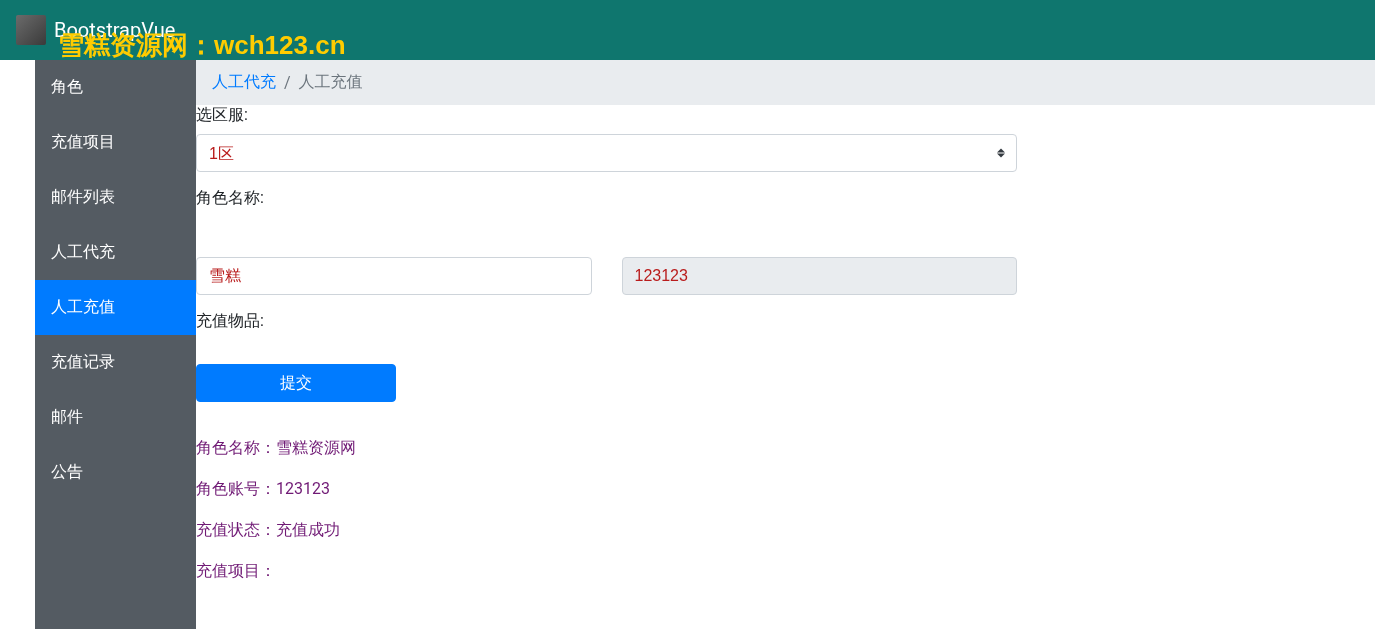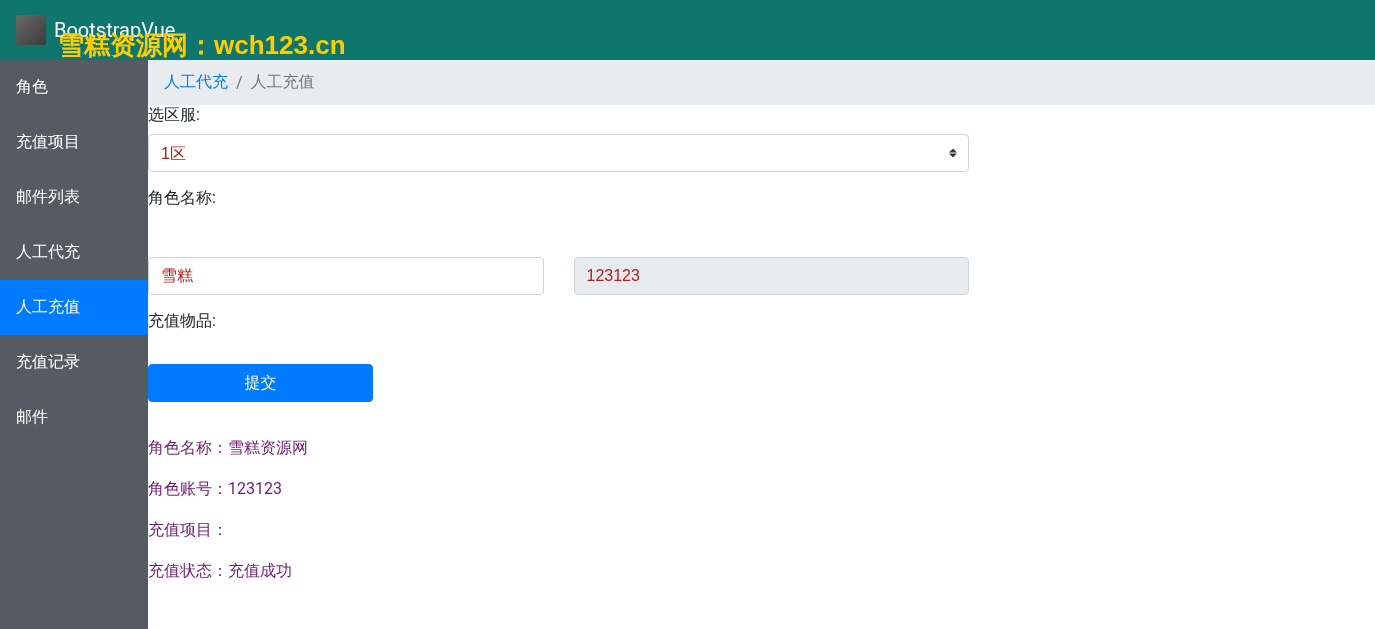--- a/index.html
+++ b/index.html
@@ -46,23 +46,24 @@
       color: #ffcc00;
       z-index: 100;
       pointer-events: none;
       font-family: "Microsoft YaHei", sans-serif;
     }
     .layout {
       display: flex;
       height: calc(100% - 60px);
     }
     .sidebar {
-      width: 148px;
+      width: 161px;
       background-color: #545b62;
       flex-shrink: 0;
+      margin-left: 35px;
     }
     .sidebar-item {
       padding: 17px 16px;
       color: #fff;
       font-size: 16px;
       cursor: pointer;
     }
     .sidebar-item.active {
       background-color: #007bff;
       color: #fff;
@@ -160,21 +161,21 @@
       background-color: #e9ecef;
     }
     .btn-primary {
       background-color: #007bff;
       border: 1px solid #007bff;
       color: #fff;
       padding: 7px 16px;
       font-size: 16px;
       border-radius: 4px;
       cursor: pointer;
-      width: 225px;
+      width: 200px;
       height: 38px;
       margin-top: 16px;
       margin-bottom: 16px;
     }
     .info-line {
       font-size: 16px;
       margin-top: 20px;
       color: #701a75;
     }
     .field-width {
@@ -196,20 +197,21 @@
   <div class="sidebar">
     <div class="sidebar-item"><span>角色</span></div>
     <div class="sidebar-item"><span>充值项目</span></div>
     <div class="sidebar-item"><span>邮件列表</span></div>
     <div style="height:0"></div>
     <div class="sidebar-item"><span>人工代充</span></div>
     <div class="sidebar-item active"><span>人工充值</span></div>
     <div class="sidebar-item"><span>充值记录</span></div>
     <div style="height:0"></div>
     <div class="sidebar-item"><span>邮件</span></div>
+    <div class="sidebar-item"><span>公告</span></div>
   </div>
 
   <div class="main">
     <div class="breadcrumb">
       <a href="#">人工代充</a>
       <span class="sep">/</span>
       <span class="current">人工充值</span>
     </div>
 
     <div class="content">
@@ -245,21 +247,21 @@
 
       <button class="btn-primary">提交</button>
 
       <div class="info-line">
         <span>角色名称：</span><span>雪糕资源网</span>
       </div>
       <div class="info-line">
         <span>角色账号：</span><span>123123</span>
       </div>
       <div class="info-line">
+        <span>充值状态：</span><span>充值成功</span>
+      </div>
+      <div class="info-line">
         <span>充值项目：</span><span></span>
-      </div>
-      <div class="info-line">
-        <span>充值状态：</span><span>充值成功</span>
       </div>
 
     </div>
   </div>
 </div>
 
 </body></html>

